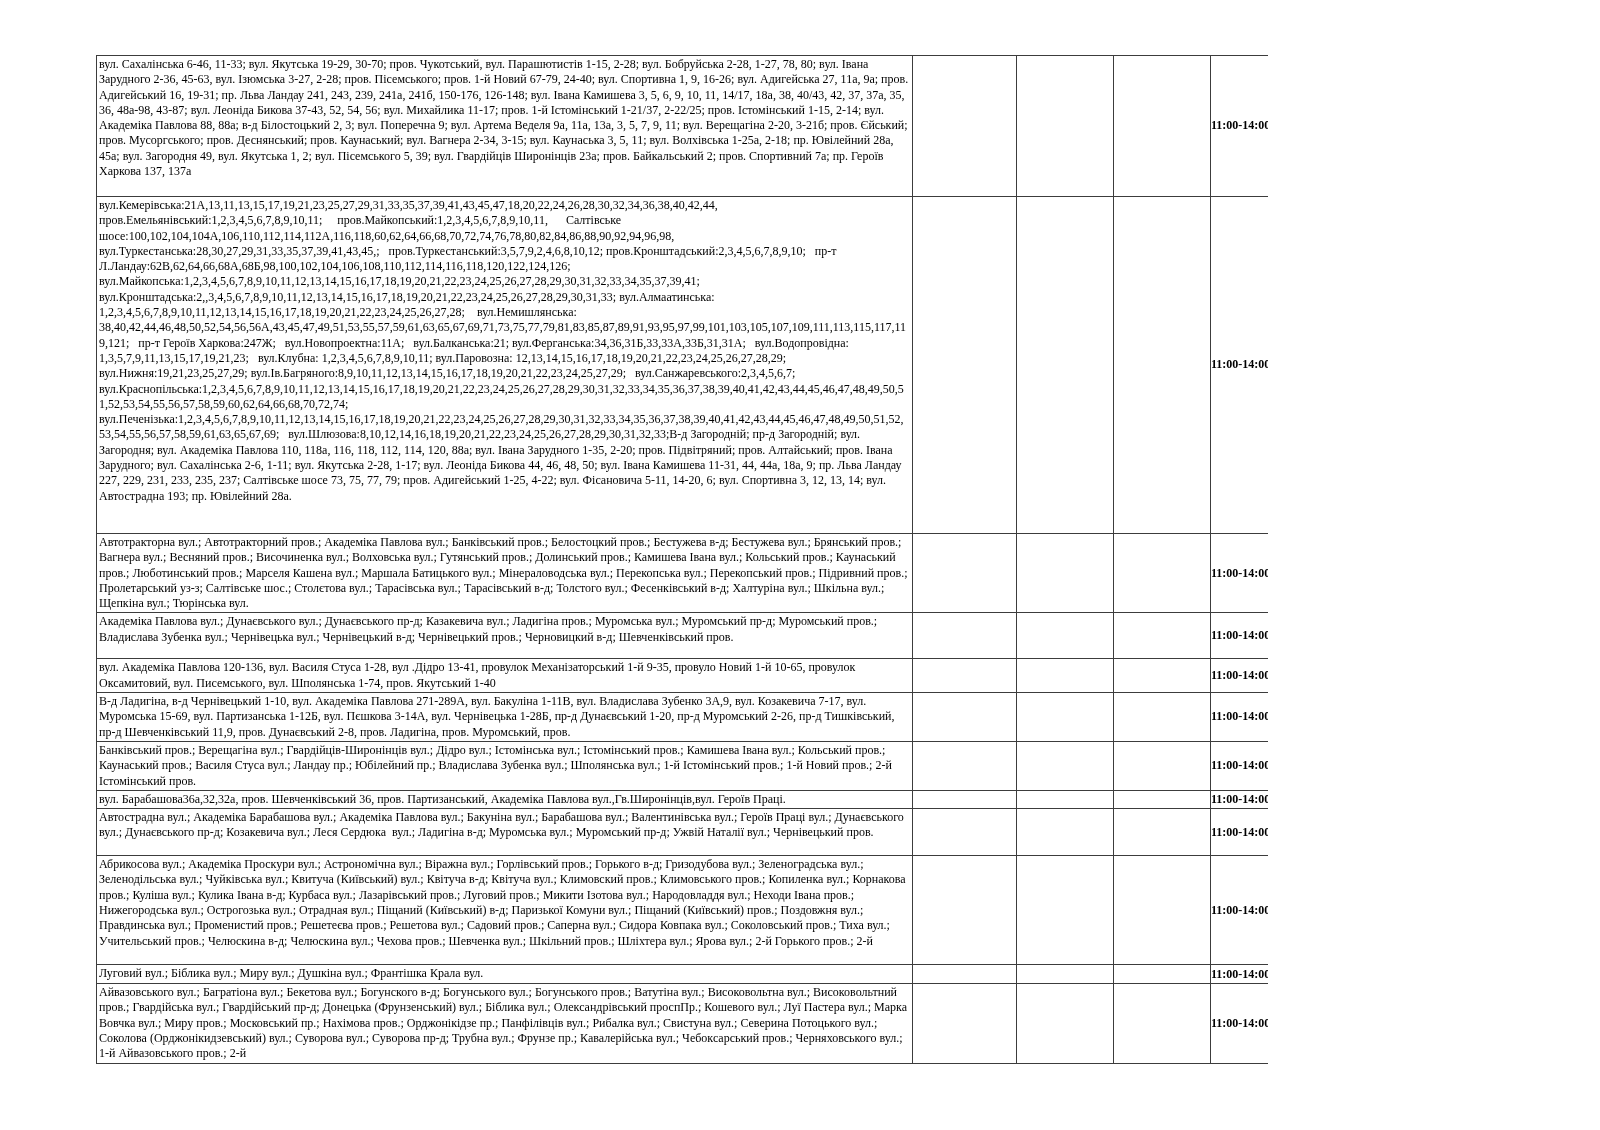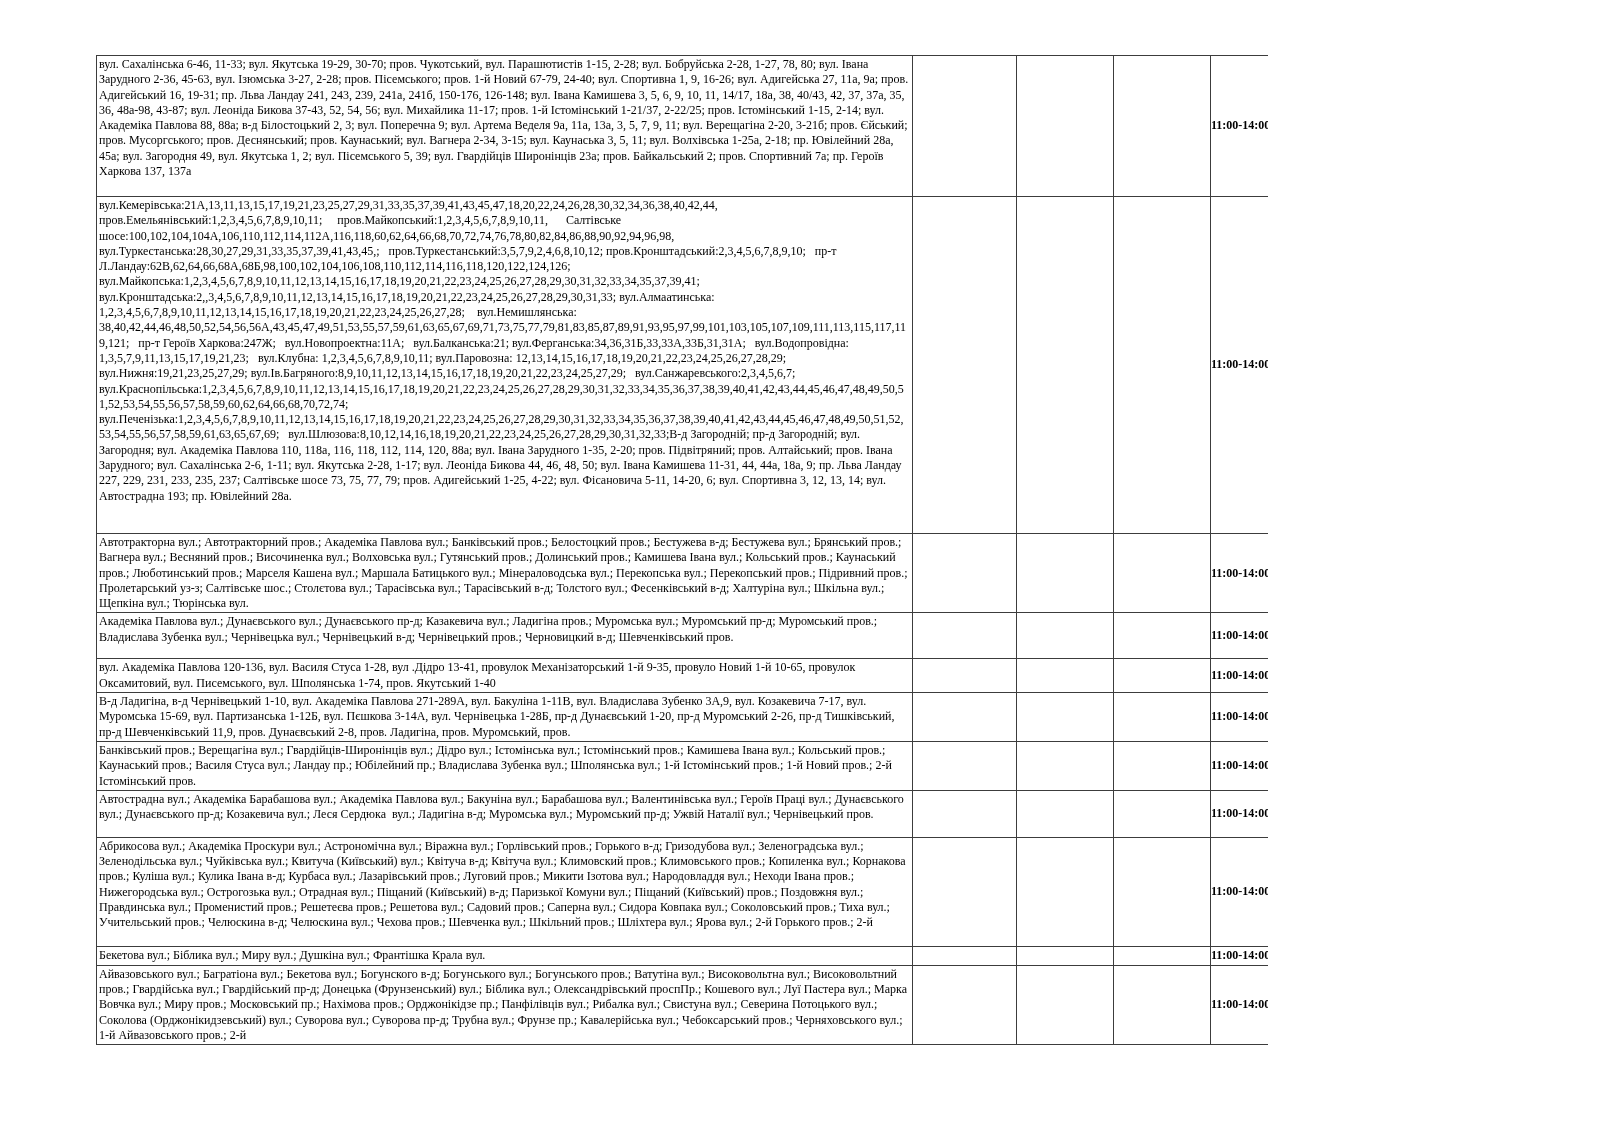--- a/index.html
+++ b/index.html
@@ -102,40 +102,49 @@
       </tr>
       <tr style="height:48px">
         <td class="addr">Банківський пров.; Верещагіна вул.; Гвардійців-Широнінців вул.; Дідро вул.; Істомінська вул.; Істомінський пров.; Камишева Івана вул.; Кольський пров.; Каунаський пров.; Василя Стуса вул.; Ландау пр.; Юбілейний пр.; Владислава Зубенка вул.; Шполянська вул.; 1-й Істомінський пров.; 1-й Новий пров.; 2-й Істомінський пров.</td>
         <td class="empty"></td>
         <td class="empty"></td>
         <td class="empty"></td>
         <td class="time">11:00-14:00</td>
         <td class="empty"></td>
         <td class="empty"></td>
       </tr>
+      <tr style="height:16px">
+        <td class="addr">вул. Барабашова36а,32,32а, пров. Шевченківський 36, пров. Партизанський, Академіка Павлова вул.,Гв.Широнінців,вул. Героїв Праці.</td>
+        <td class="empty"></td>
+        <td class="empty"></td>
+        <td class="empty"></td>
+        <td class="time">11:00-14:00</td>
+        <td class="empty"></td>
+        <td class="empty"></td>
+      </tr>
       <tr style="height:47px">
         <td class="addr">Автострадна вул.; Академіка Барабашова вул.; Академіка Павлова вул.; Бакуніна вул.; Барабашова вул.; Валентинівська вул.; Героїв Праці вул.; Дунаєвського вул.; Дунаєвського пр-д; Козакевича вул.; Леся Сердюка  вул.; Ладигіна в-д; Муромська вул.; Муромський пр-д; Ужвій Наталії вул.; Чернівецький пров.</td>
         <td class="empty"></td>
         <td class="empty"></td>
         <td class="empty"></td>
         <td class="time">11:00-14:00</td>
         <td class="empty"></td>
         <td class="empty"></td>
       </tr>
       <tr style="height:109px">
         <td class="addr">Абрикосова вул.; Академіка Проскури вул.; Астрономічна вул.; Віражна вул.; Горлівський пров.; Горького в-д; Гризодубова вул.; Зеленоградська вул.; Зеленодільська вул.; Чуйківська вул.; Квитуча (Київський) вул.; Квітуча в-д; Квітуча вул.; Климовский пров.; Климовського пров.; Копиленка вул.; Корнакова пров.; Куліша вул.; Кулика Івана в-д; Курбаса вул.; Лазарівський пров.; Луговий пров.; Микити Ізотова вул.; Народовладдя вул.; Неходи Івана пров.; Нижегородська вул.; Острогозька вул.; Отрадная вул.; Піщаний (Київський) в-д; Паризької Комуни вул.; Піщаний (Київський) пров.; Поздовжня вул.; Правдинська вул.; Променистий пров.; Решетеєва пров.; Решетова вул.; Садовий пров.; Саперна вул.; Сидора Ковпака вул.; Соколовський пров.; Тиха вул.; Учительський пров.; Челюскина в-д; Челюскина вул.; Чехова пров.; Шевченка вул.; Шкільний пров.; Шліхтера вул.; Ярова вул.; 2-й Горького пров.; 2-й</td>
         <td class="empty"></td>
         <td class="empty"></td>
         <td class="empty"></td>
         <td class="time">11:00-14:00</td>
         <td class="empty"></td>
         <td class="empty"></td>
       </tr>
       <tr style="height:19px">
-        <td class="addr">Бекетова вул.; Біблика вул.; Миру вул.; Душкіна вул.; Франтішка Крала вул.</td>
+        <td class="addr">Луговий вул.; Біблика вул.; Миру вул.; Душкіна вул.; Франтішка Крала вул.</td>
         <td class="empty"></td>
         <td class="empty"></td>
         <td class="empty"></td>
         <td class="time">11:00-14:00</td>
         <td class="empty"></td>
         <td class="empty"></td>
       </tr>
       <tr style="height:79px">
         <td class="addr">Айвазовського вул.; Багратіона вул.; Бекетова вул.; Богунского в-д; Богунського вул.; Богунського пров.; Ватутіна вул.; Високовольтна вул.; Високовольтний пров.; Гвардійська вул.; Гвардійський пр-д; Донецька (Фрунзенський) вул.; Біблика вул.; Олександрівський проспПр.; Кошевого вул.; Луї Пастера вул.; Марка Вовчка вул.; Миру пров.; Московський пр.; Нахімова пров.; Орджонікідзе пр.; Панфілівців вул.; Рибалка вул.; Свистуна вул.; Северина Потоцького вул.; Соколова (Орджонікидзевський) вул.; Суворова вул.; Суворова пр-д; Трубна вул.; Фрунзе пр.; Кавалерійська вул.; Чебоксарський пров.; Черняховського вул.; 1-й Айвазовського пров.; 2-й</td>
         <td class="empty"></td>

